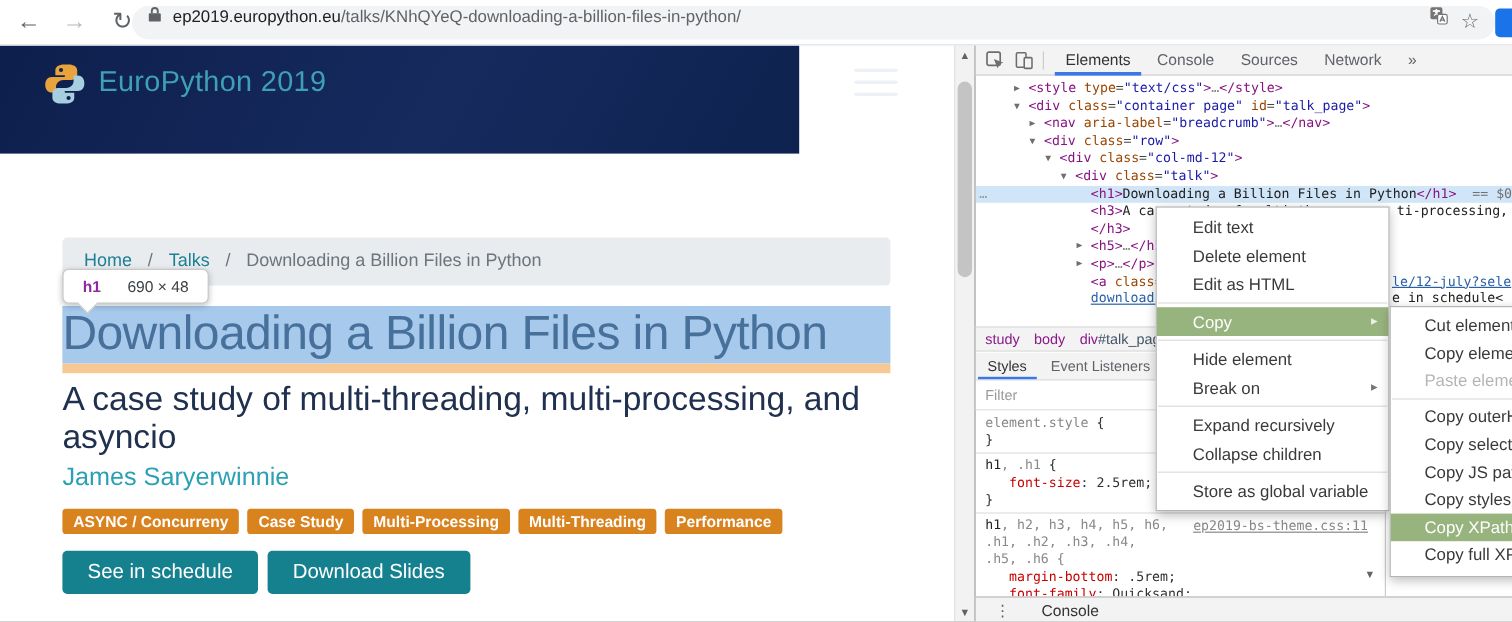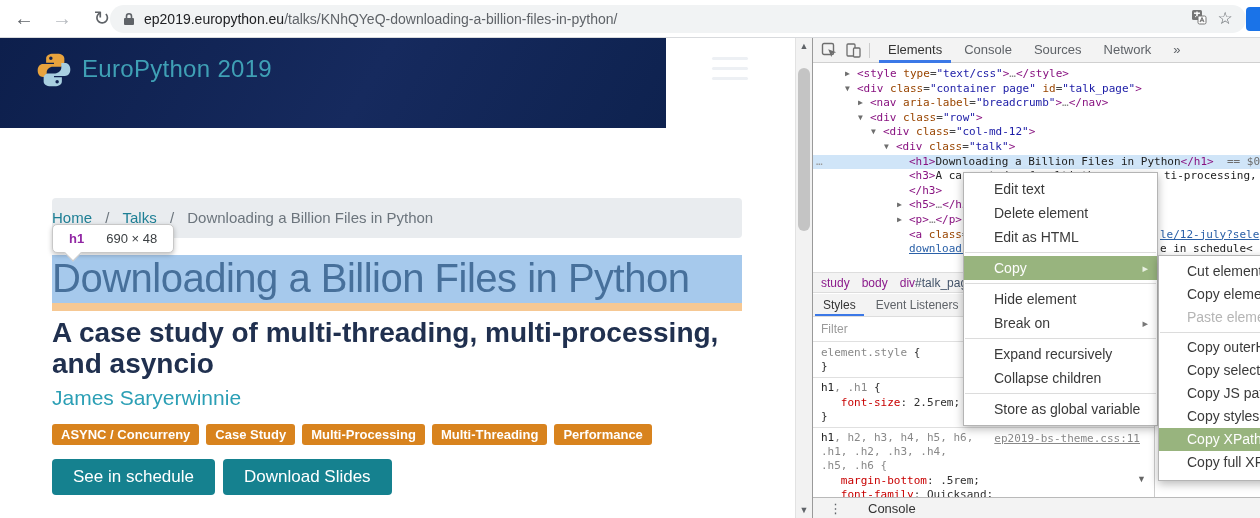--- a/index.html
+++ b/index.html
@@ -3,47 +3,47 @@
 <meta charset="utf-8">
 <style>
   *{margin:0;padding:0;box-sizing:border-box}
   body{font-family:"Liberation Sans",sans-serif;background:#888}
   .screen{position:relative;width:1260px;height:518px;background:#fff;overflow:hidden;font-family:"Liberation Sans",sans-serif}
 
   
   .btoolbar{position:absolute;left:0;top:0;width:1260px;height:38px;background:#fff;border-bottom:1px solid #d8dadd}
   .navbtn{position:absolute;top:4px;font-size:20px;color:#5f6368;width:28px;text-align:center;line-height:28px;cursor:pointer}
   .navbtn.fwd{color:#b7bbc0}
-  .omnibox{position:absolute;left:110px;top:5px;width:1136px;height:28px;border-radius:14px;background:#f1f3f4;display:flex;align-items:center}
+  .omnibox{position:absolute;left:110px;top:5px;width:1136px;height:28px;border-radius:14px;background:#f1f3f4;display:flex;}
   .omnibox .lock{margin-left:13px;display:flex}
   .omnibox .url{margin-left:9px;font-size:14px;color:#202124;white-space:nowrap;overflow:hidden;flex:1}
   .omnibox .url .path{color:#5f6368}
   .ob-ic{width:26px;text-align:center;color:#5f6368;flex:0 0 auto}
   .star{font-size:17px;line-height:26px;margin-right:8px}
   .chip{position:absolute;right:-6px;top:7px;width:20px;height:24px;border-radius:4px;background:#1a73e8}
 
   
   .page{position:absolute;left:0;top:38px;width:795px;height:480px;background:#fff;overflow:hidden}
   .ep-header{position:absolute;left:0;top:0;width:666px;height:90px;background:linear-gradient(120deg,#0d1f4c 0%,#162a5e 55%,#0e224f 100%)}
   .ep-logo{position:absolute;left:36px;top:14px;width:36px;height:36px}
   .ep-brand{position:absolute;left:82px;top:17px;font-size:24px;color:#3fa0b5;letter-spacing:.3px}
   .burger{position:absolute;left:712px;top:19px;width:36px;cursor:pointer}
   .burger i{display:block;height:3px;background:#edf0f4;border-radius:2px;margin-bottom:7px}
-  .crumbbar{position:absolute;left:52px;top:160px;width:690px;height:40px;background:#e9ecef;border-radius:4px;font-size:15px;line-height:40px;white-space:nowrap}
+  .crumbbar{position:absolute;left:52px;top:160px;width:690px;height:40px;background:#e9ecef;border-radius:4px;font-size:15px;line-height:40px;padding-left:18px;white-space:nowrap}
   .crumbbar a{color:#1d7f95;text-decoration:none;cursor:pointer}
   .crumbbar .sep{color:#6c757d;margin:0 9px}
   .crumbbar .cur{color:#6c757d}
   .tip{position:absolute;left:52px;top:186px;height:29px;background:#fff;border:1px solid #c8c8c8;border-radius:5px;box-shadow:0 2px 5px rgba(0,0,0,.25);display:flex;align-items:center;padding:0 16px;z-index:6}
   .tip .tag{color:#9127a4;font-weight:bold;font-size:13px}
   .tip .dims{color:#3c4043;font-size:13px;margin-left:22px}
   .tip .ptr{position:absolute;left:14px;bottom:-7px;width:12px;height:12px;background:#fff;transform:rotate(45deg);border-right:1px solid #c8c8c8;border-bottom:1px solid #c8c8c8}
   .h1hl{position:absolute;left:52px;top:217px;width:690px;height:48px;background:#a6c9ec}
   .h1hl h1{font-size:40px;font-weight:400;color:#47709b;line-height:46px;white-space:nowrap;letter-spacing:-.5px}
   .mstrip{position:absolute;left:52px;top:265px;width:690px;height:8px;background:#f6c893}
-  .subtitle{position:absolute;left:52px;top:279px;width:700px;font-size:28px;font-weight:700;color:#20304f;line-height:31px}
+  .subtitle{position:absolute;left:52px;top:279px;width:700px;font-size:28px;font-weight:400;color:#20304f;line-height:31px}
   .speaker{position:absolute;left:52px;top:348px;font-size:21px;color:#2b9fb5}
   .tags{position:absolute;left:52px;top:386px;display:flex;gap:7px}
   .tagb{background:#d8831e;color:#fff;font-size:13px;font-weight:bold;padding:3px 9px;border-radius:3px;white-space:nowrap;cursor:pointer}
   .actions{position:absolute;left:52px;top:421px;display:flex;gap:8px}
   .abtn{background:#15818f;color:#fff;font-size:17px;padding:8px 21px;border-radius:4px;border:none;white-space:nowrap;cursor:pointer;font-family:"Liberation Sans",sans-serif}
 
   
   .pscroll{position:absolute;left:795px;top:38px;width:17px;height:480px;background:#f2f2f2;border-left:1px solid #e2e2e2}
   .pscroll .arr{position:absolute;left:0;width:16px;text-align:center;font-size:9px;color:#5f6368}
   .pscroll .thumb{position:absolute;left:2px;top:30px;width:12px;height:163px;background:#c4c4c4;border-radius:6px}

